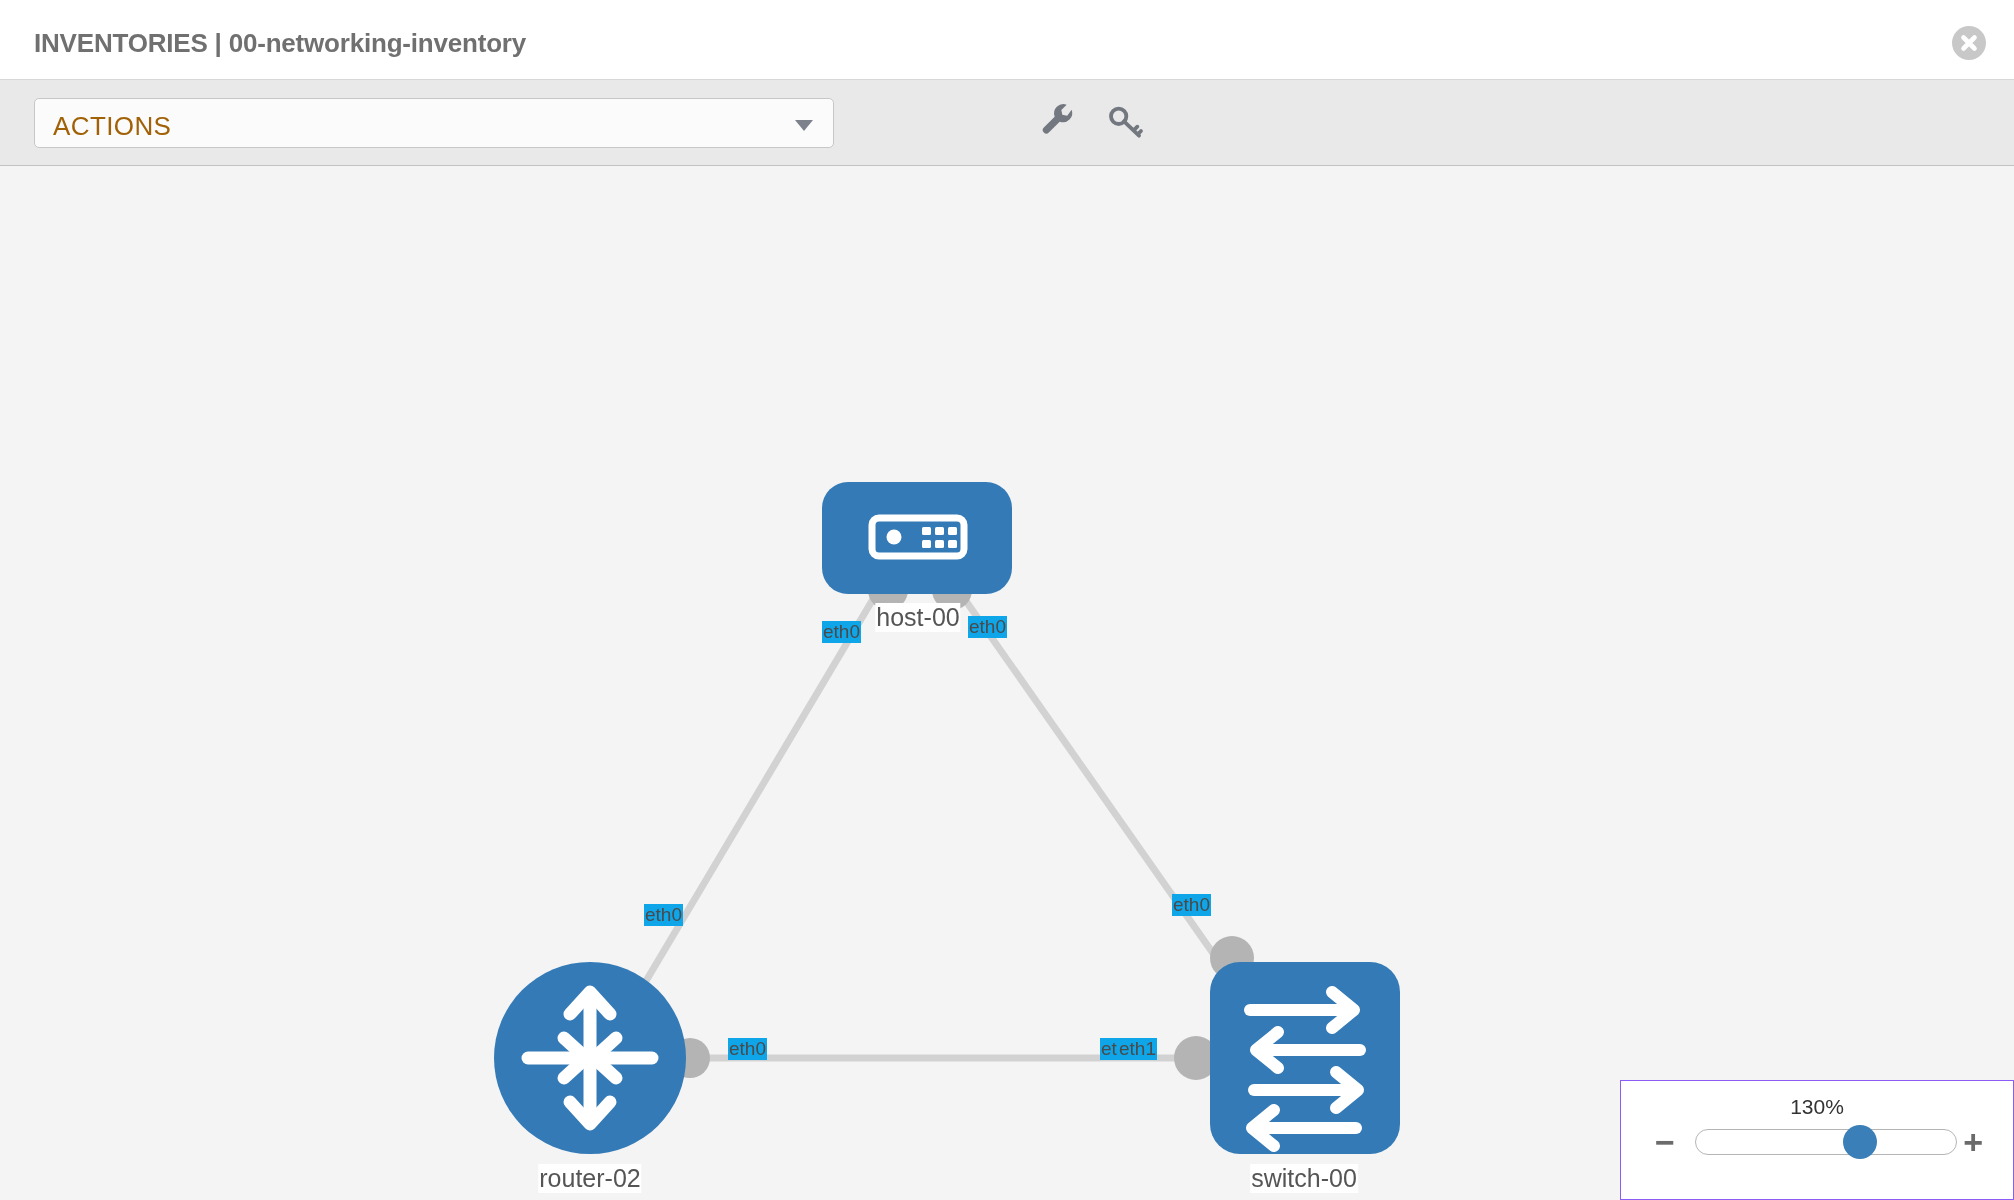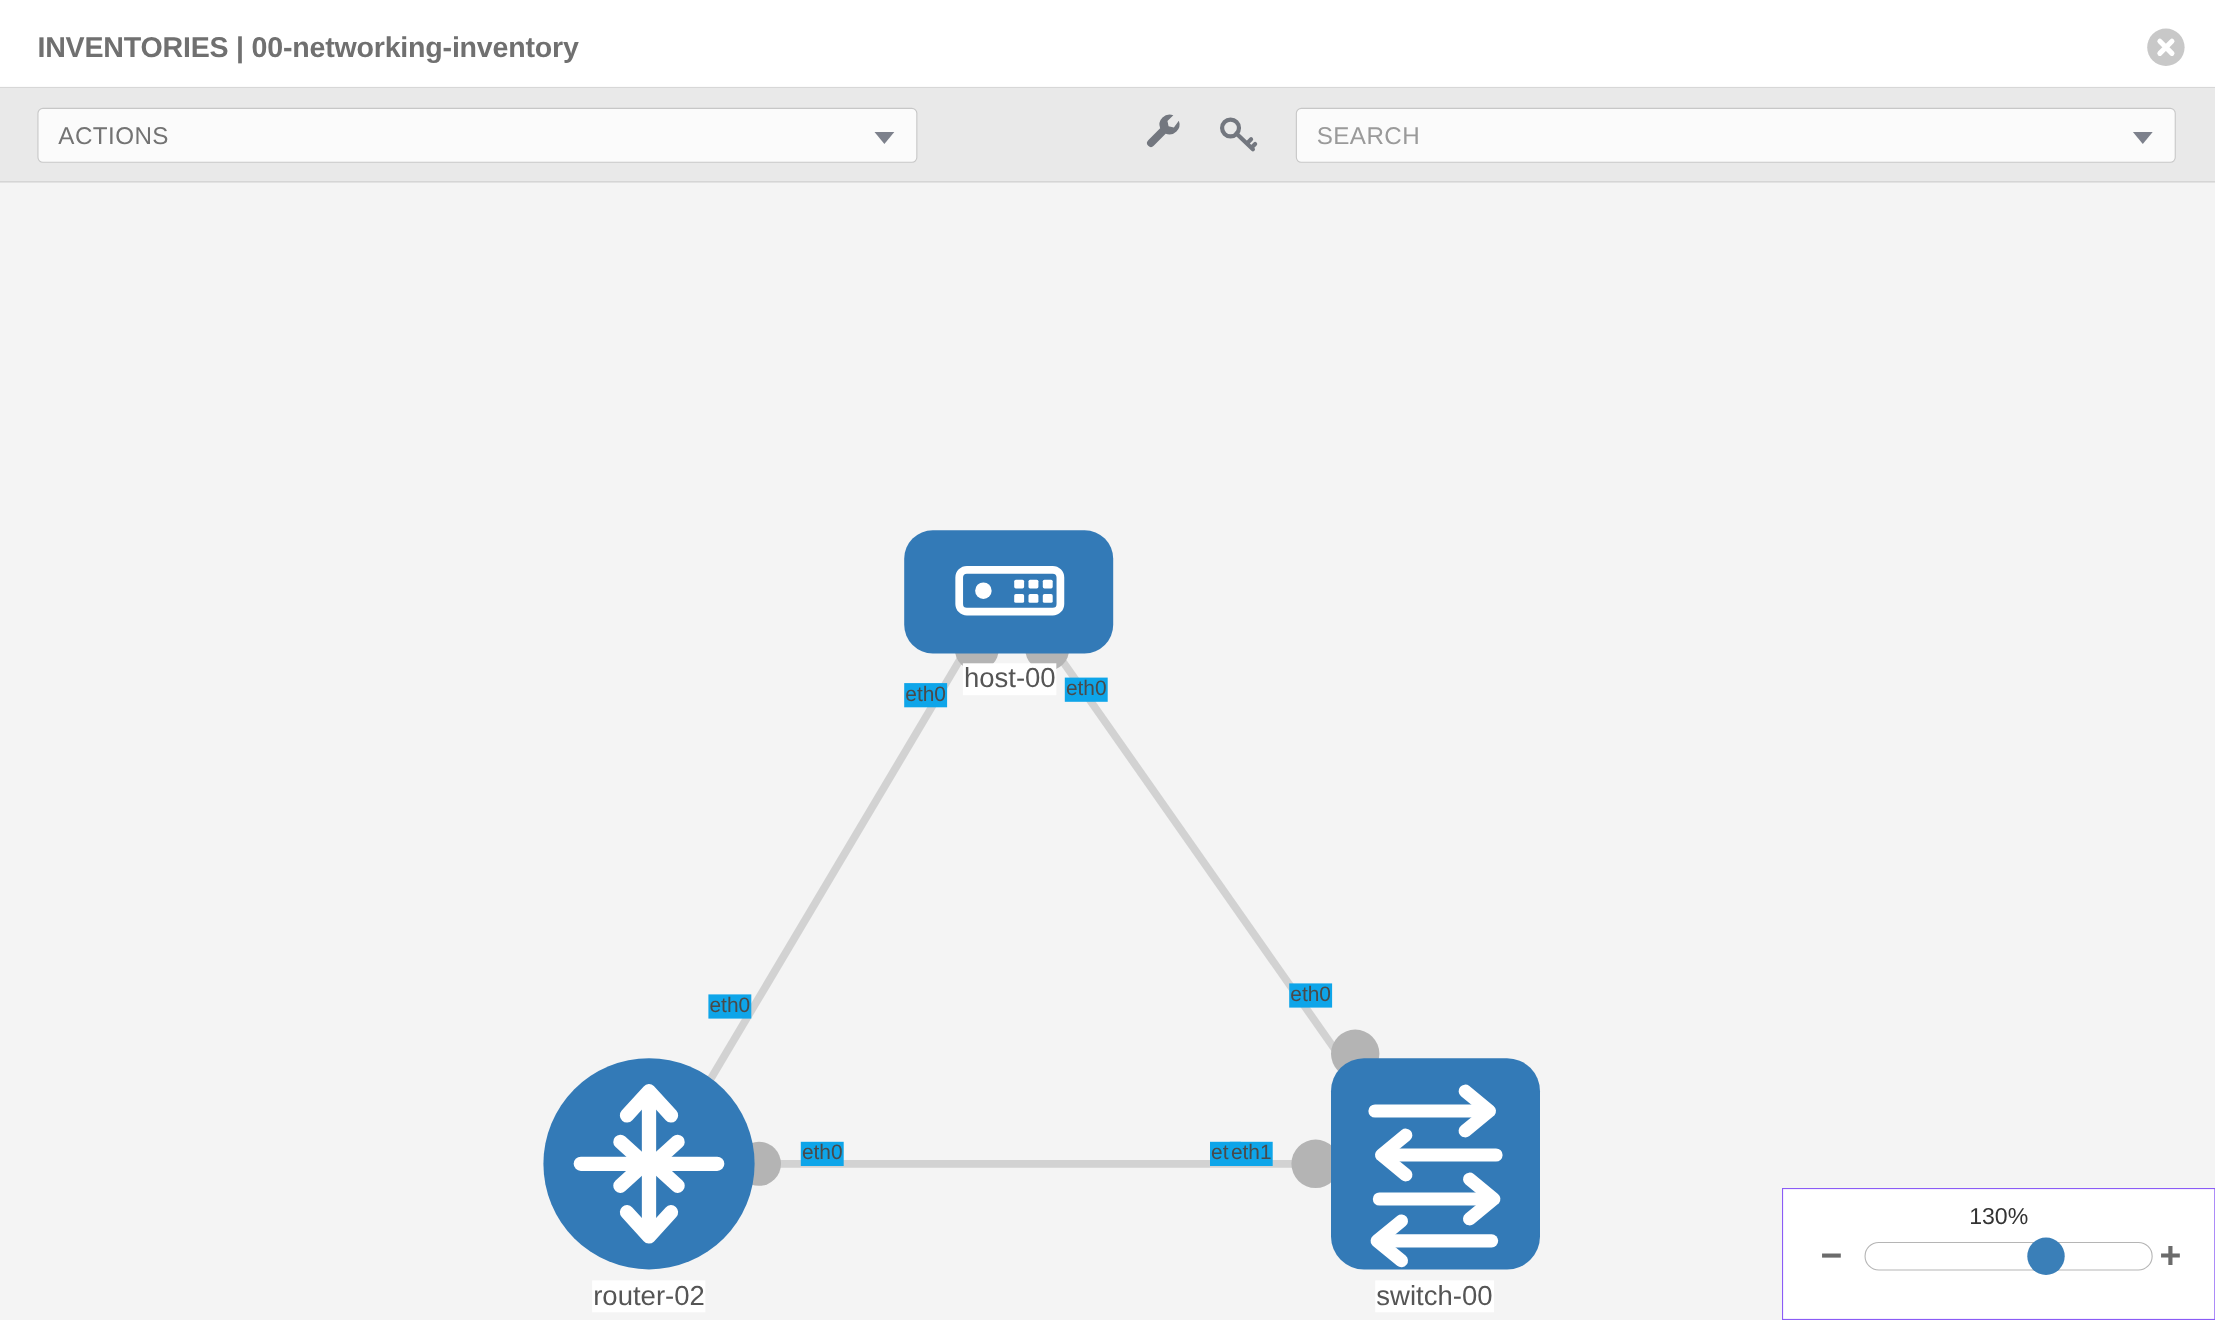--- a/index.html
+++ b/index.html
@@ -50,22 +50,22 @@
     left: 34px; top: 18px;
     width: 800px; height: 50px;
     background: #fbfbfb;
     border: 1px solid #c7c7c7;
     border-radius: 5px;
     cursor: pointer;
   }
   .actions-select .label {
     position: absolute;
     left: 18px; top: 12px;
-    font-size: 22px;
-    color: #737373;
+    font-size: 26px;
+    color: #a16207;
     letter-spacing: 0.4px;
   }
   .caret {
     position: absolute;
     right: 20px; top: 21px;
     width: 0; height: 0;
     border-left: 9px solid transparent;
     border-right: 9px solid transparent;
     border-top: 11px solid #7d818c;
   }
@@ -193,24 +193,20 @@
     </svg>
   </div>
 
   <div class="tool-icon key-icon" style="top:22px;">
     <svg width="40" height="40" viewBox="0 0 24 24" aria-hidden="true">
       <circle cx="8.2" cy="8.6" r="4.6" fill="none" stroke="#73777f" stroke-width="2.3"></circle>
       <path d="M11.4 11.6 L20.4 20.2 M17.2 17.0 L19.4 14.8 M19.6 19.4 L21.6 17.4" stroke="#73777f" stroke-width="2.3" stroke-linecap="round" fill="none"></path>
     </svg>
   </div>
 
-  <div class="search-box">
-    <span class="placeholder">SEARCH</span>
-    <span class="caret"></span>
-  </div>
 </div>
 
 <div class="canvas">
 
   <svg class="topology" width="2014" height="1045">
 
     <g>
       <line x1="882" y1="418" x2="624" y2="852" stroke="#d2d2d2" stroke-width="7"></line>
       <line x1="954" y1="418" x2="1250" y2="840" stroke="#d2d2d2" stroke-width="7"></line>
       <line x1="668" y1="892" x2="1216" y2="892" stroke="#d2d2d2" stroke-width="7"></line>

